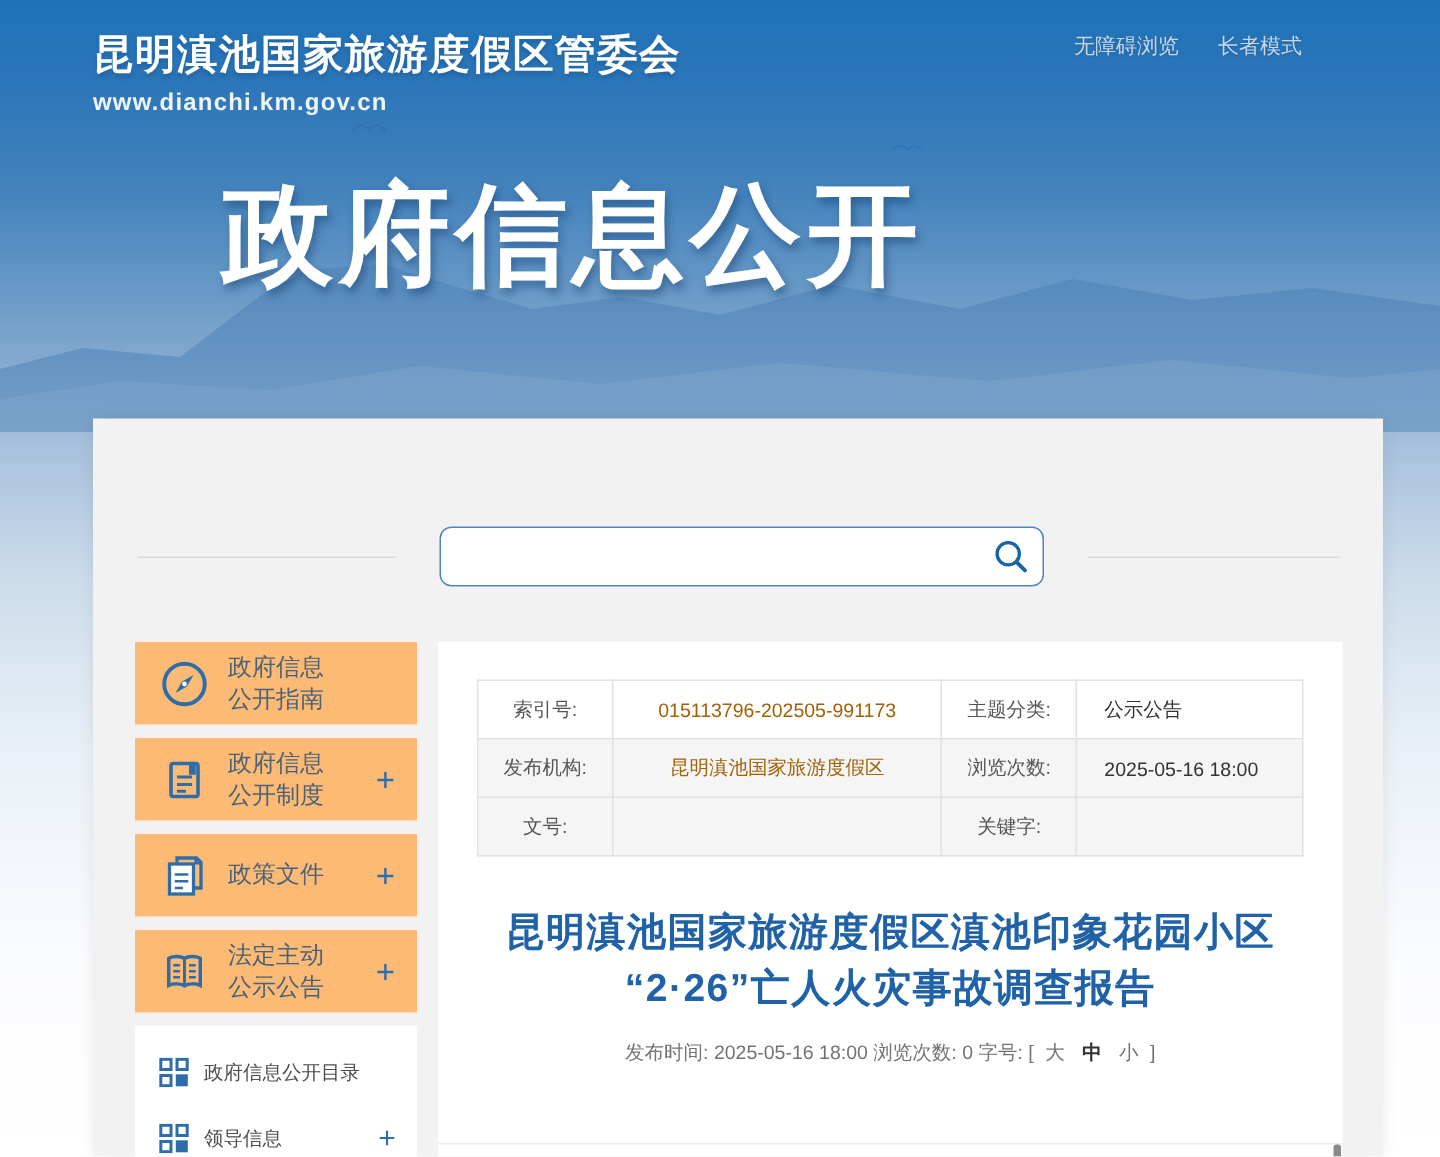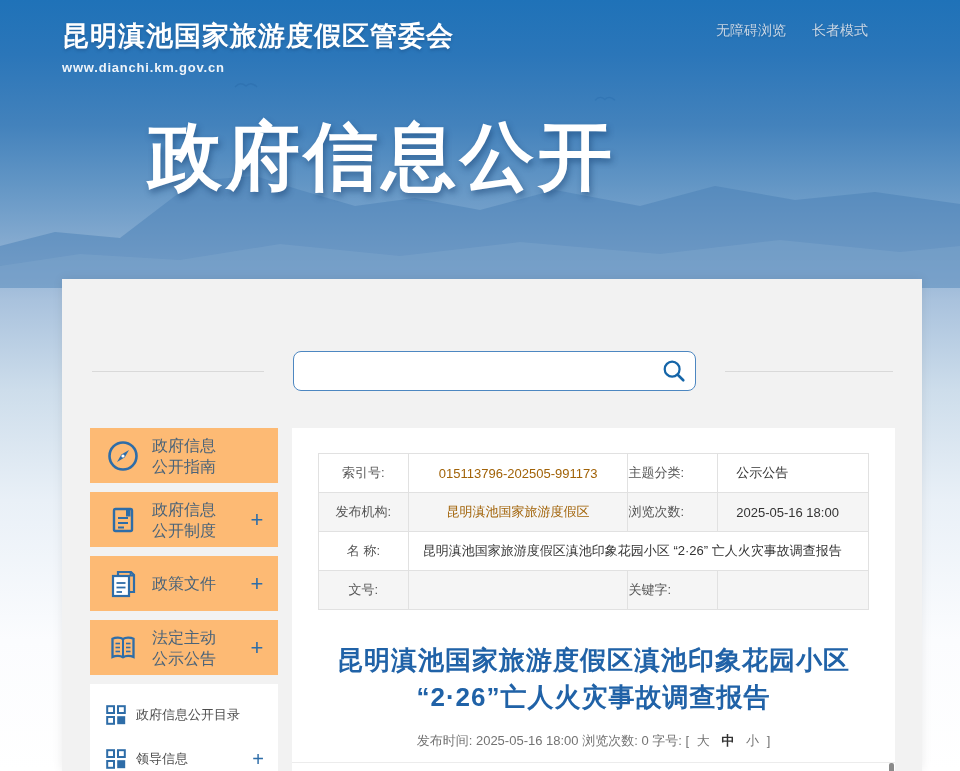--- a/index.html
+++ b/index.html
@@ -6,21 +6,21 @@
   html,body { width:960px; height:771px; overflow:hidden;
     font-family:"Liberation Sans","DejaVu Sans",sans-serif; }
   body { position:relative;
     background:linear-gradient(180deg,#1f72b8 0px,#2b76b9 55px,#4382bc 125px,#6396c5 185px,#86abd0 245px,#a9c2dd 300px,#cdddeb 390px,#e9f0f7 500px,#fbfcfe 640px,#ffffff 771px); }
 
   
   .mountains { position:absolute; left:0; top:148; top:148px; width:960px; height:140px; }
   .banner-header { position:absolute; left:62px; top:18px; color:#fff; }
   .site-name { font-size:27px; font-weight:bold; letter-spacing:1px;
     text-shadow:0 2px 3px rgba(20,60,110,.35); }
-  .site-url { font-size:13px; font-weight:bold; letter-spacing:.8px; margin-top:6px; color:#eef4fa; }
+  .site-url { font-size:16px; font-weight:bold; letter-spacing:.8px; margin-top:6px; color:#eef4fa; }
   .top-links { position:absolute; right:92px; top:22px; display:flex; gap:26px; }
   .top-link { font-size:14px; color:#c9d7e5; cursor:pointer; text-shadow:0 1px 2px rgba(20,60,110,.3); }
   .banner-title { position:absolute; left:0; top:108px; width:764px; text-align:center;
     font-size:74px; font-weight:bold; color:#fff; letter-spacing:4px;
     text-shadow:2px 4px 6px rgba(15,55,105,.45); }
 
   
   .card { position:absolute; left:62px; top:279px; width:860px; height:492px;
     background:#f2f2f2; box-shadow:0 0 10px rgba(0,0,0,.08); }
 
@@ -53,21 +53,21 @@
   .sub-plus { width:16px; text-align:center; color:#2e6da8; font-size:20px; }
 
   
   .main-box { position:absolute; left:230px; top:149px; width:603px; height:343px;
     background:#fff; overflow:hidden; }
   .meta-table { width:551px; margin:25px auto 0 auto; border-collapse:collapse;
     font-size:13px; }
   .meta-table td { border:1px solid #e1e1e1; height:39px; }
   .meta-table tr.alt td { background:#f5f5f5; }
   td.lbl { width:90px; text-align:center; color:#555; }
-  td.lbl2 { width:90px; color:#555; }
+  td.lbl2 { width:90px; text-align:center; color:#555; }
   td.val { width:220px; text-align:center; color:#a16207; }
   td.val2 { width:151px; text-align:left; padding-left:18px; color:#333; }
   td.name-val { text-align:left; padding-left:14px; color:#333; }
 
   .article-title { margin-top:32px; text-align:center; color:#2062a7;
     font-size:26px; font-weight:bold; line-height:37px; letter-spacing:1px; }
   .pub-info { margin-top:16px; text-align:center; font-size:13px; color:#737373; }
   .pub-info .v { color:#737373; }
   .pub-info .size-opt { cursor:pointer; padding:0 4px; color:#737373; }
   .pub-info .size-opt.active { color:#333; font-weight:bold; }
@@ -226,24 +226,20 @@
         <td class="val">015113796-202505-991173</td>
         <td class="lbl2">主题分类:</td>
         <td class="val2">公示公告</td>
       </tr>
       <tr class="alt">
         <td class="lbl">发布机构:</td>
         <td class="val">昆明滇池国家旅游度假区</td>
         <td class="lbl2">浏览次数:</td>
         <td class="val2">2025-05-16 18:00</td>
       </tr>
-      <tr>
-        <td class="lbl">名 称:</td>
-        <td class="name-val" colspan="3">昆明滇池国家旅游度假区滇池印象花园小区 “2·26” 亡人火灾事故调查报告</td>
-      </tr>
       <tr class="alt">
         <td class="lbl">文号:</td>
         <td class="val"></td>
         <td class="lbl2">关键字:</td>
         <td class="val2"></td>
       </tr>
     </tbody>
       </table>
 
     <div class="article-title">

